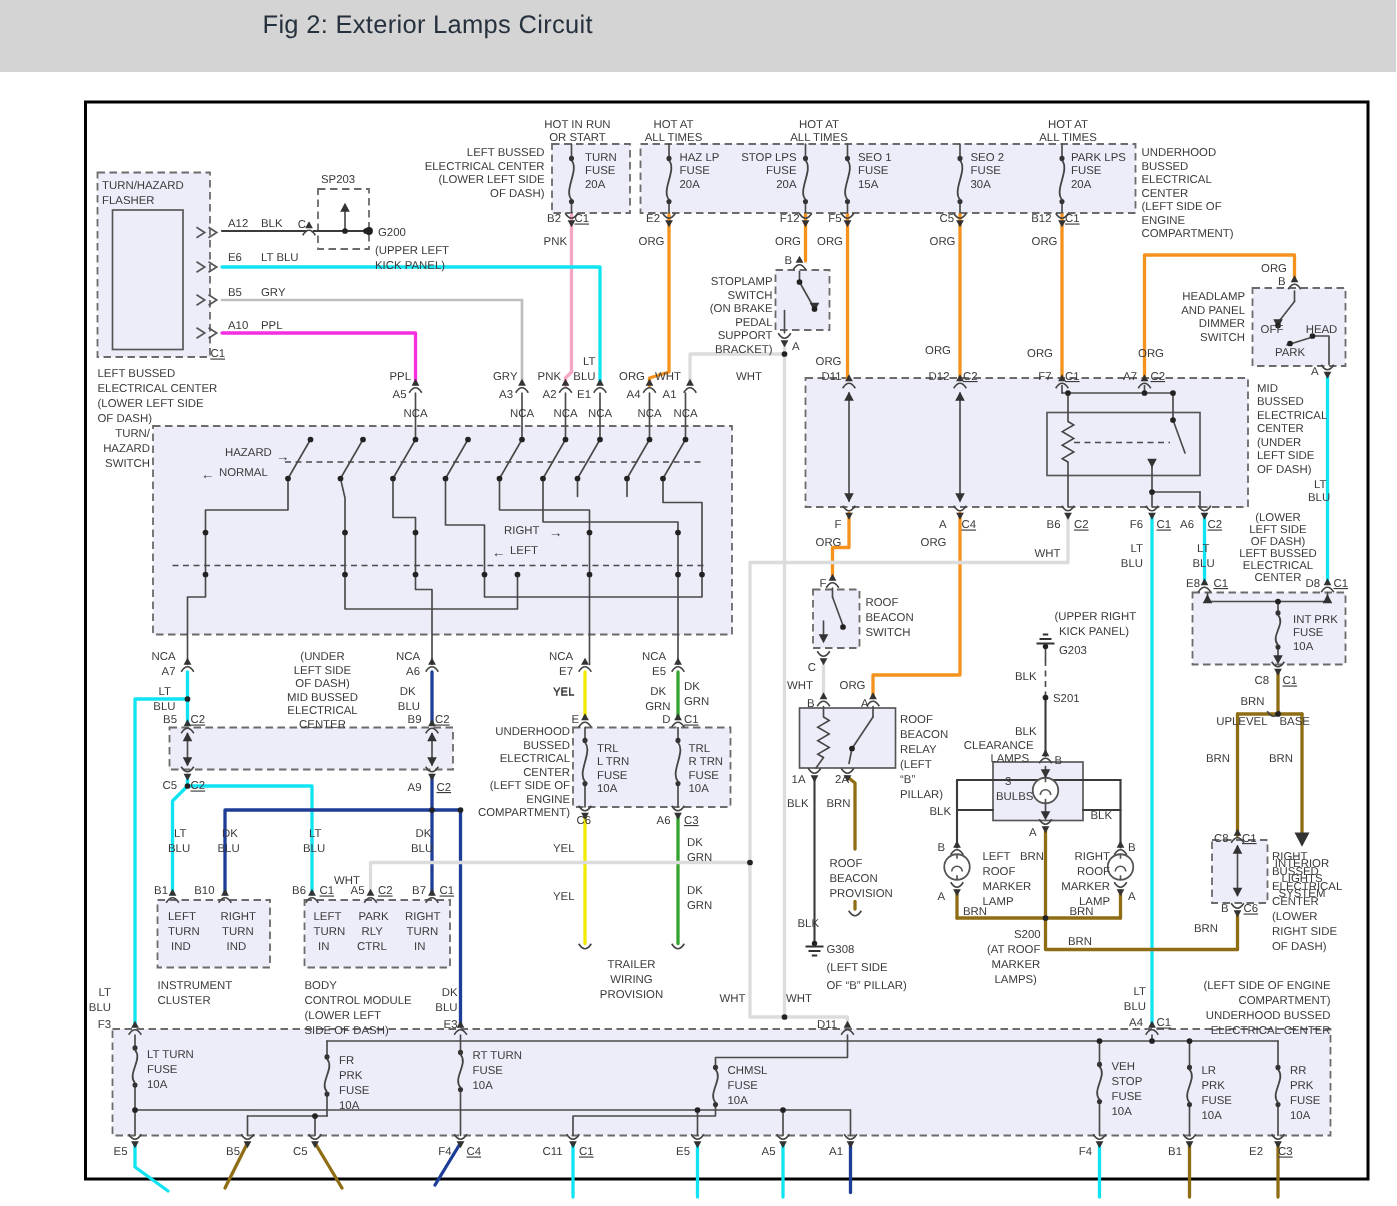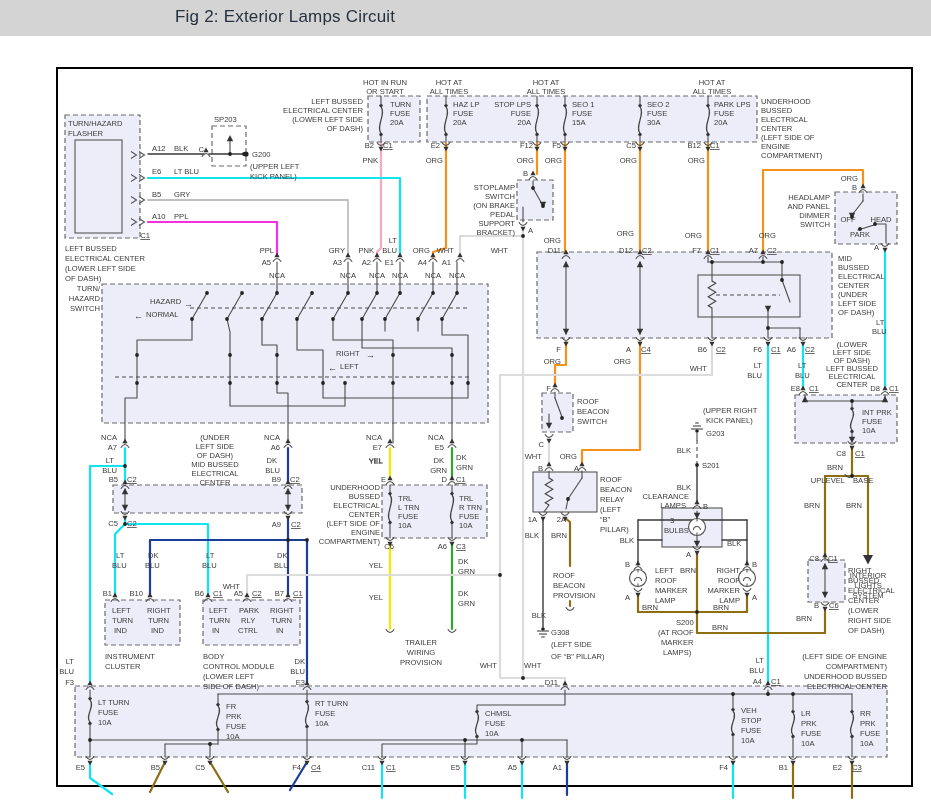--- a/index.html
+++ b/index.html
@@ -1,17 +1,17 @@
 <!DOCTYPE html>
 <html><head>
 <meta charset="utf-8">
 <style>
   html,body{margin:0;padding:0;background:#ffffff;font-family:"Liberation Sans",sans-serif;}
   #stage{position:relative;width:931px;height:804px;background:#fff;overflow:hidden;}
-  #hdr{position:absolute;left:0;top:0;width:931px;height:36px;background:#d4d4d4;}
+  #hdr{position:absolute;left:0;top:0;width:931px;height:48px;background:#d4d4d4;}
   #hdr .t{position:absolute;left:175px;top:7px;font-size:17px;color:#26313e;letter-spacing:.2px;}
   svg{position:absolute;left:0;top:0;}
   text{font-family:"Liberation Sans",sans-serif;}
 </style>
 </head>
 <body>
 
 <div id="stage">
   <div id="hdr">
     <div class="t">Fig 2: Exterior Lamps Circuit</div>

